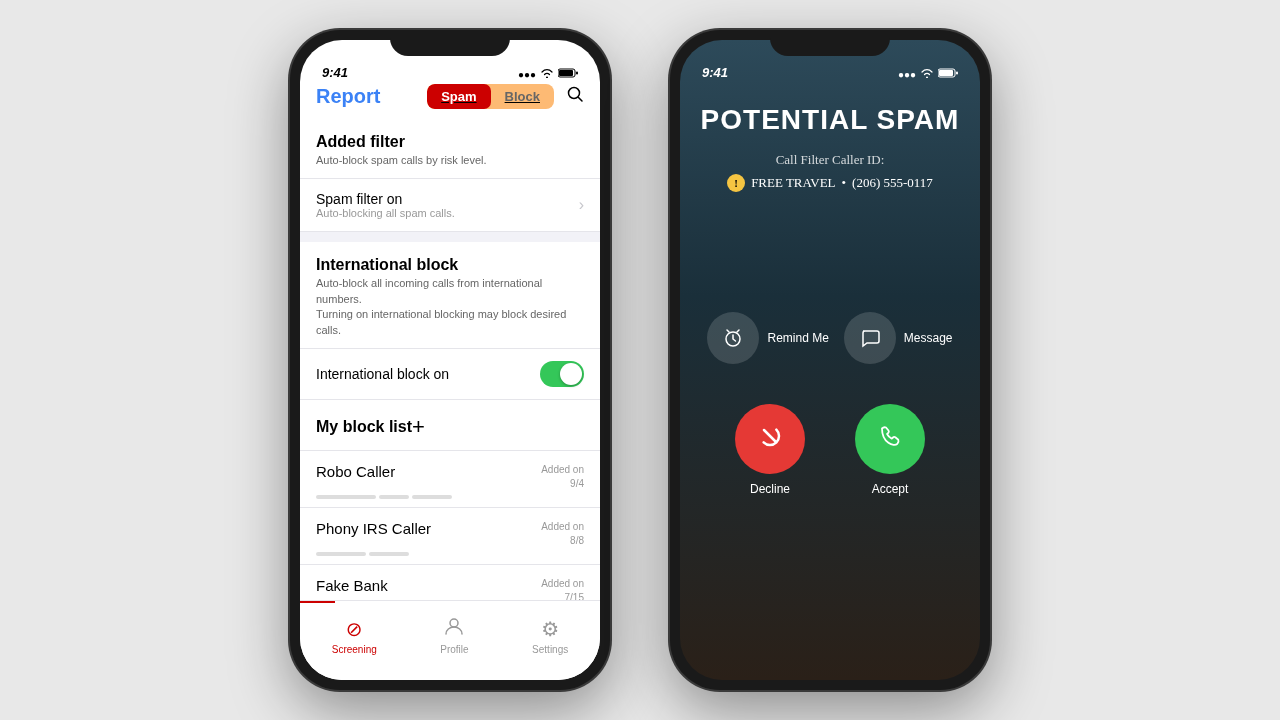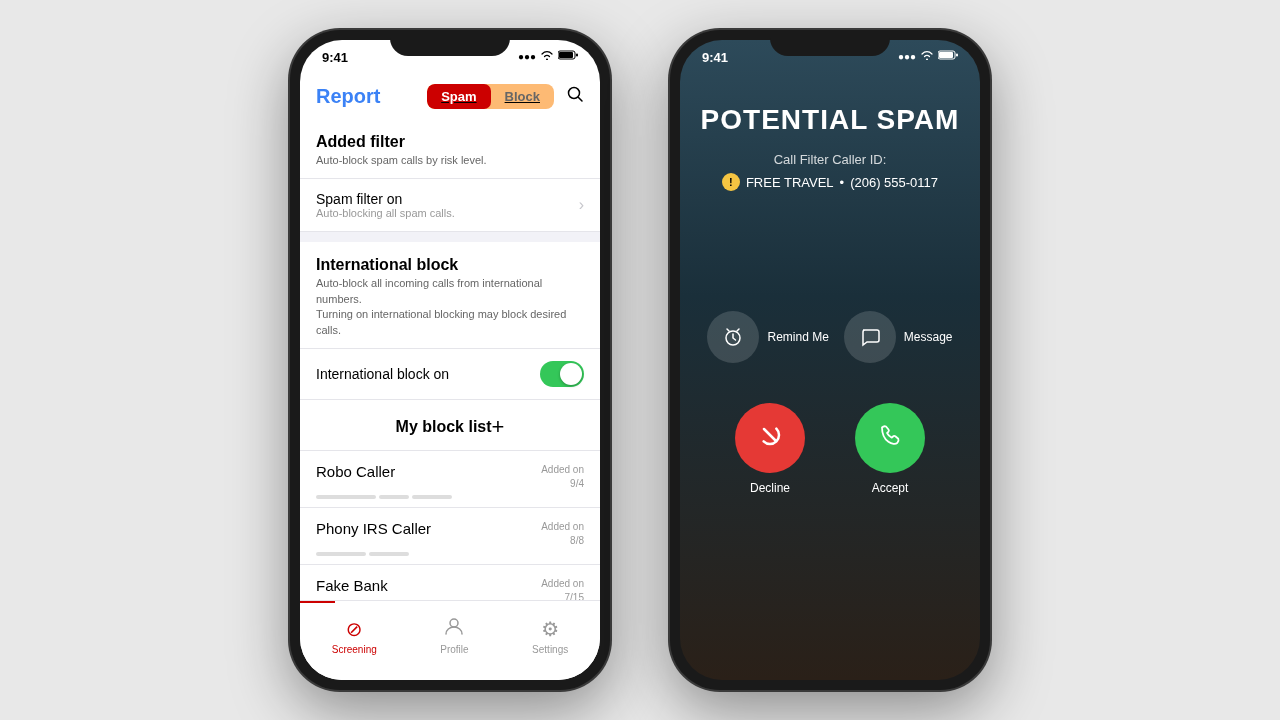--- a/index.html
+++ b/index.html
@@ -47,25 +47,26 @@
       height: 26px;
       background: #1a1a1a;
       border-radius: 0 0 18px 18px;
       z-index: 100;
     }
 
     
     .status-bar {
       display: flex;
       justify-content: space-between;
-      align-items: flex-start;
+      align-items: flex-end;
       padding: 10px 22px 4px;
       font-size: 12px;
       font-weight: 600;
       height: 44px;
+      font-style: italic;
     }
 
     .status-time { font-size: 13px; font-weight: 700; }
     .status-icons { display: flex; align-items: center; gap: 4px; font-size: 10px; }
 
     
     .phone1 .phone-screen { background: #fff; }
     .phone1 .status-bar { color: #000; }
 
     
@@ -128,21 +129,21 @@
       height: 22px;
       background: #fff;
       border-radius: 50%;
       box-shadow: 0 1px 3px rgba(0,0,0,0.3);
     }
 
     
     .block-list-header {
       display: flex;
       align-items: center;
-      justify-content: center;
+      justify-content: flex-start;
       padding: 14px 16px 10px;
       border-bottom: 1px solid #e5e5ea;
     }
     .block-list-title { font-size: 16px; font-weight: 700; }
     .add-btn { font-size: 22px; color: #000; cursor: pointer; }
 
     
     .block-item {
       padding: 12px 16px 8px;
       border-bottom: 1px solid #e5e5ea;
@@ -217,20 +218,21 @@
       font-weight: 800;
       color: #fff;
       margin-bottom: 16px;
       margin-top: 20px;
       letter-spacing: 1px;
     }
 
     .caller-id-section {
       text-align: center;
       margin-bottom: 30px;
+      font-family: Liberation Serif, serif;
     }
     .caller-id-title {
       font-size: 13px;
       color: rgba(255,255,255,0.8);
       margin-bottom: 6px;
     }
     .caller-id-info {
       display: flex;
       align-items: center;
       justify-content: center;

